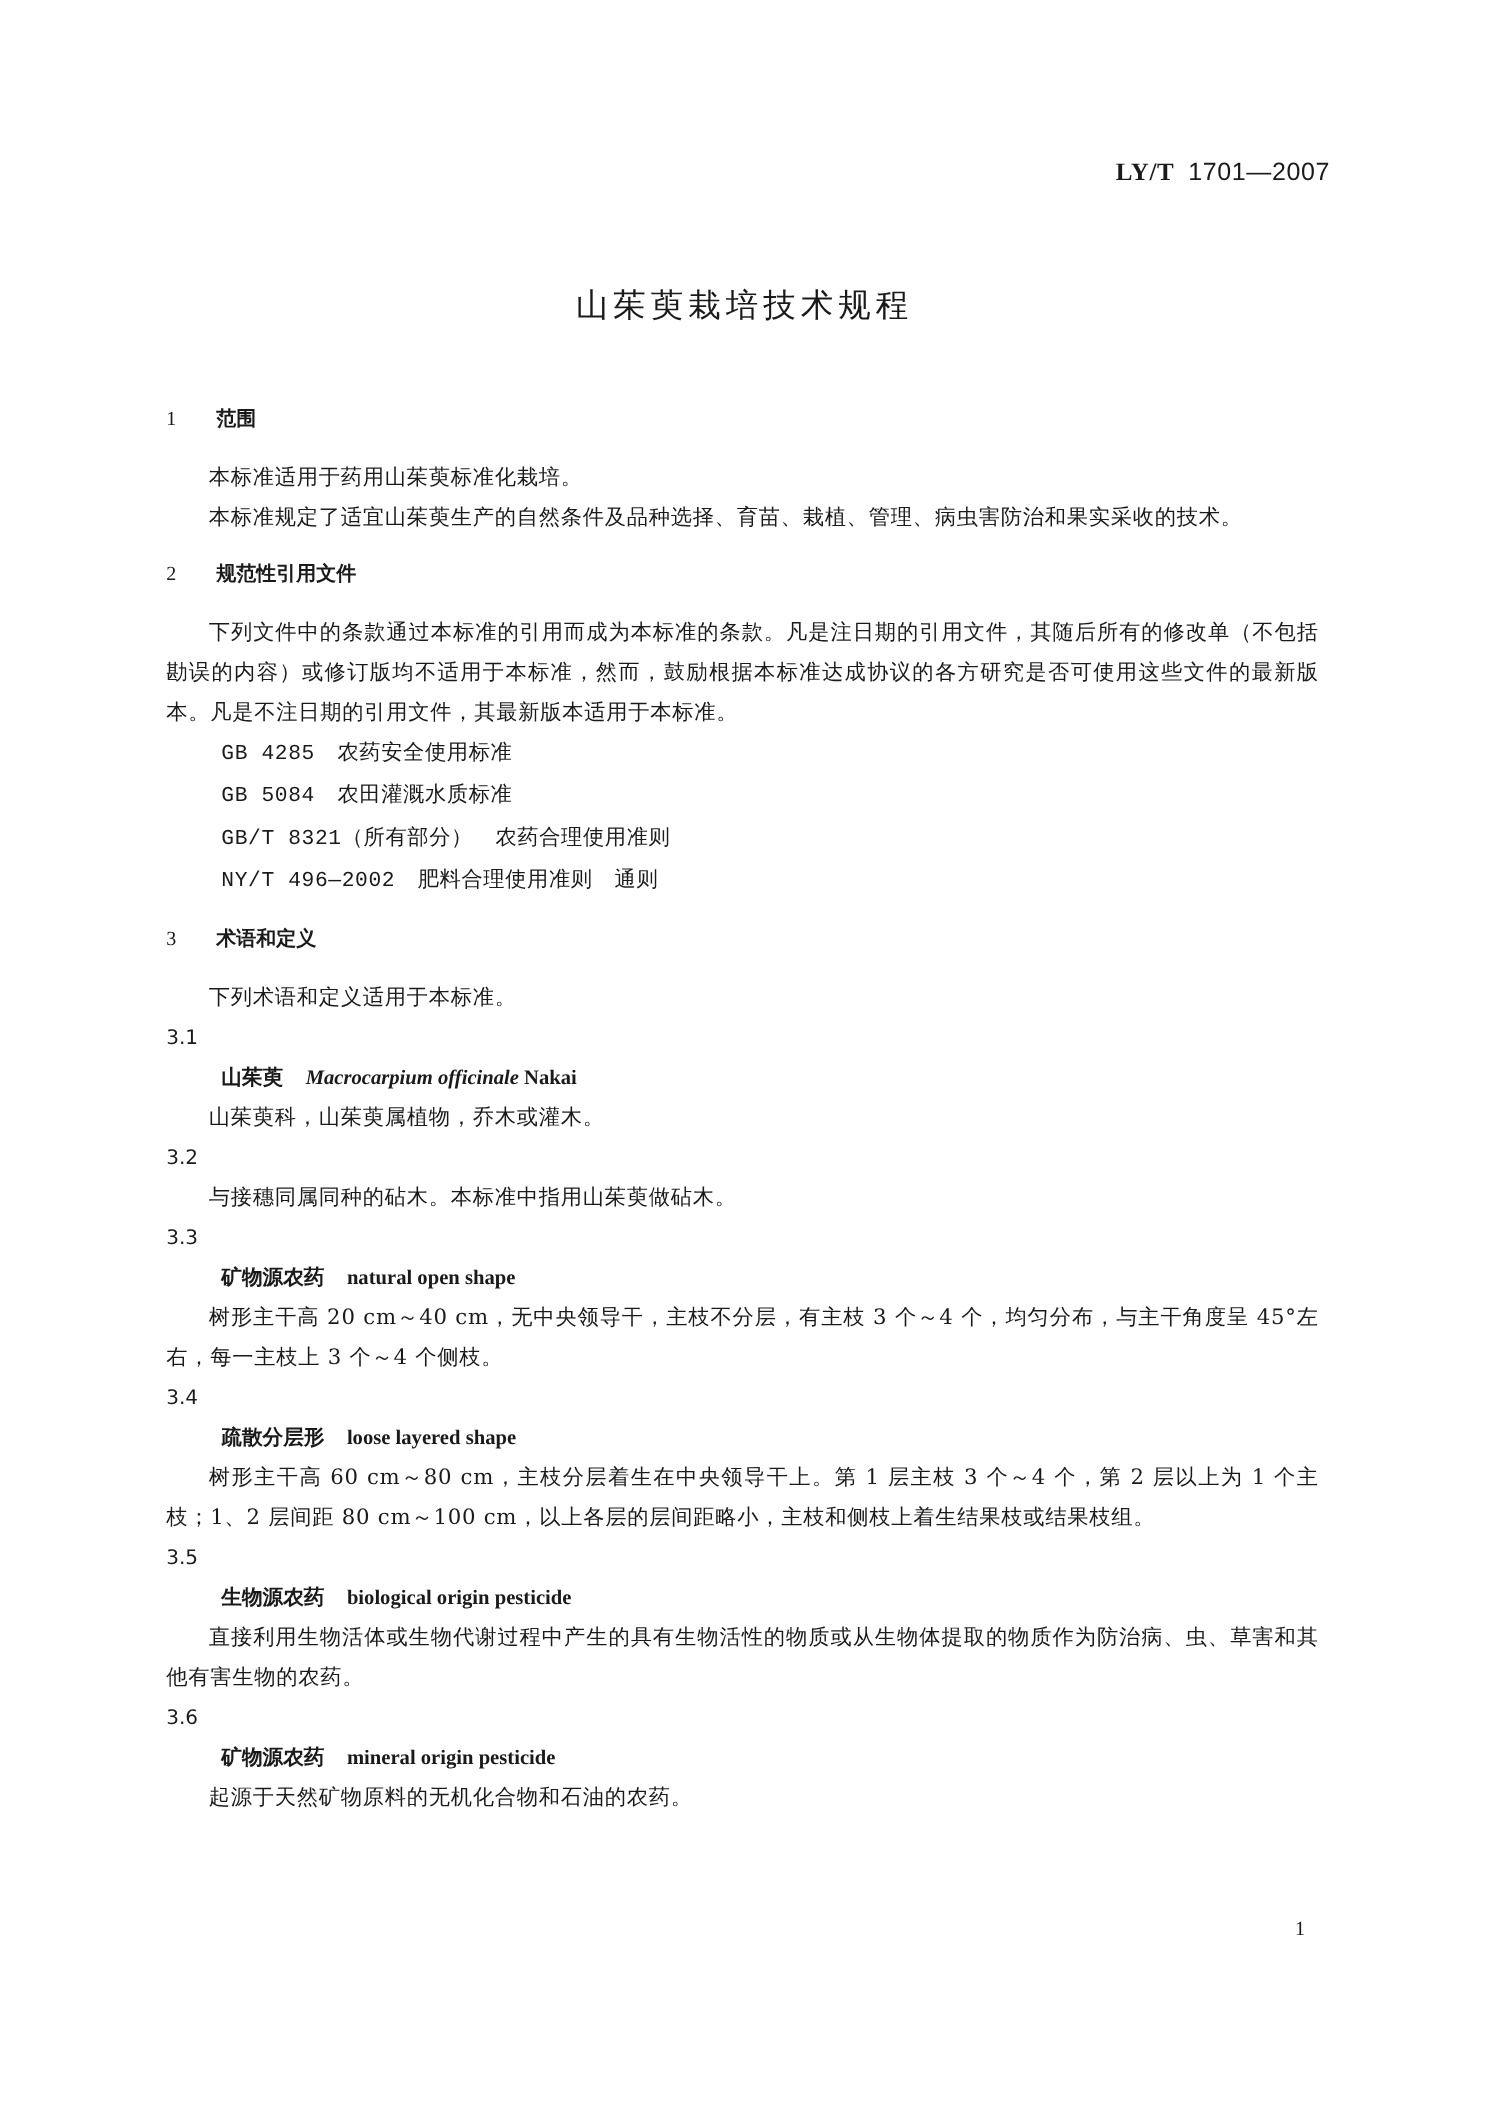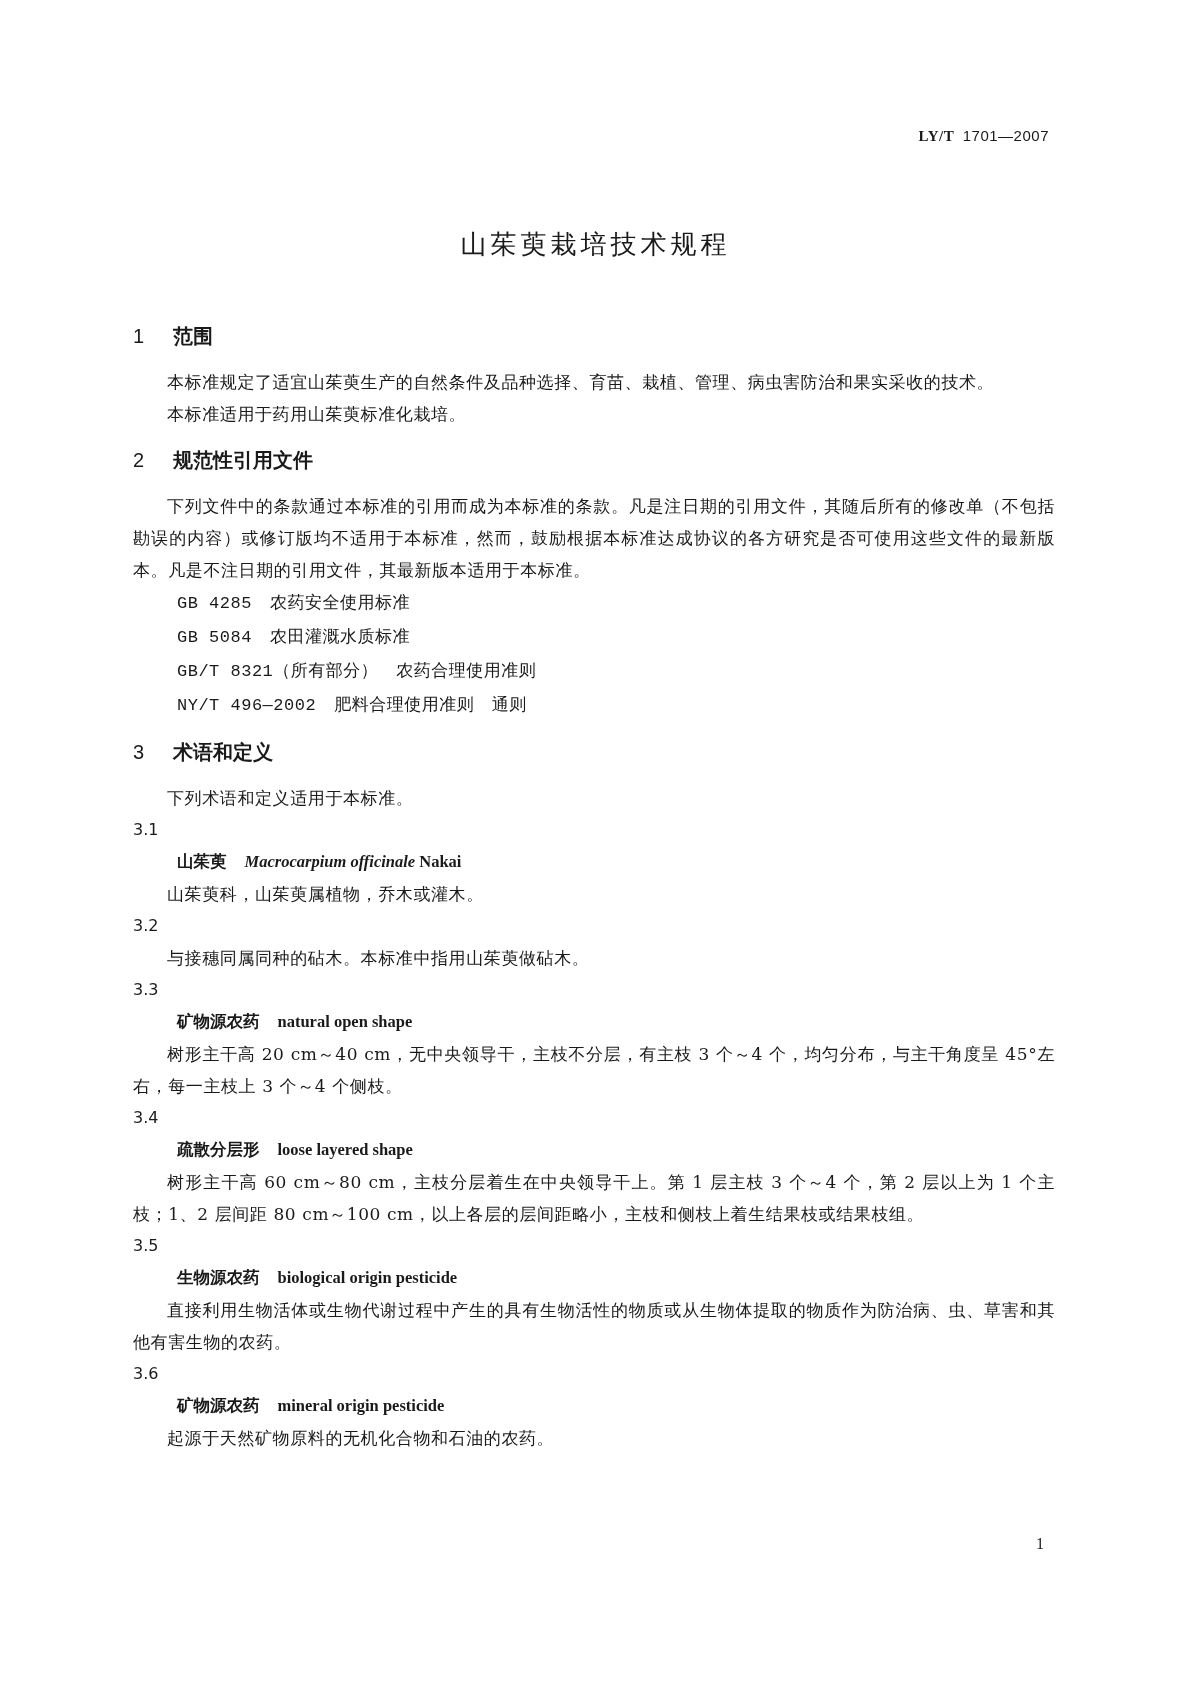--- a/index.html
+++ b/index.html
@@ -2,32 +2,32 @@
 <html><head>
   <meta charset="utf-8">
   <style>
     html, body { margin: 0; padding: 0; background: #ffffff; }
     body {
       width: 1191px; height: 1684px; position: relative; overflow: hidden;
       font-family: "DejaVu Serif", "Liberation Serif", serif;
       color: #1a1a1a;
     }
     .std-code {
-      position: absolute; top: 127px; right: 142px;
-      font-family: "Liberation Serif", serif; font-size: 15px; font-weight: bold;
+      position: absolute; top: 127px; right: 127px;
+      font-family: "Liberation Serif", serif; font-size: 20px; font-weight: bold;
       letter-spacing: 0.5px;
     }
     .std-code .num { font-family: "Liberation Sans", sans-serif; font-weight: normal; }
     .doc-title {
       position: absolute; top: 227px; left: 0; width: 1191px; text-align: center;
       font-family: "DejaVu Sans", sans-serif; font-size: 26px; letter-spacing: 4px;
     }
     .content { position: absolute; top: 320px; left: 133px; width: 922px; }
     .h1 {
-      font-family: Liberation Sans, sans-serif; font-size: 20px; font-weight: bold;
+      font-family: Liberation Serif, serif; font-size: 16px; font-weight: bold;
       height: 32px; line-height: 32px; margin-bottom: 14px;
     }
     .h1 .n { display: inline-block; width: 40px; font-weight: normal; }
     .p {
       font-size: 17px; line-height: 32px; text-indent: 34px;
       text-align: justify; letter-spacing: 0.6px;
     }
     .ref { font-size: 17px; line-height: 32px; padding-left: 44px; letter-spacing: 0.5px; }
     .ref .code { font-family: Liberation Mono, monospace; text-align: right; }
     .ref .gap { display: inline-block; width: 18px; }
@@ -54,22 +54,22 @@
   <span>LY/T</span>&nbsp;&nbsp;<span class="num">1701—2007</span>
 </div>
 
 <div class="doc-title">山茱萸栽培技术规程</div>
 
 <div class="content">
 
   <div class="h1">
     <span class="n">1</span><span>范围</span>
   </div>
+  <div class="p">本标准适用于药用山茱萸标准化栽培。</div>
   <div class="p">本标准规定了适宜山茱萸生产的自然条件及品种选择、育苗、栽植、管理、病虫害防治和果实采收的技术。</div>
-  <div class="p">本标准适用于药用山茱萸标准化栽培。</div>
 
   <div class="h1 mt">
     <span class="n">2</span><span>规范性引用文件</span>
   </div>
   <div class="p">下列文件中的条款通过本标准的引用而成为本标准的条款。凡是注日期的引用文件，其随后所有的修改单（不包括勘误的内容）或修订版均不适用于本标准，然而，鼓励根据本标准达成协议的各方研究是否可使用这些文件的最新版本。凡是不注日期的引用文件，其最新版本适用于本标准。</div>
   <div class="ref">
     <span class="code">GB 4285</span><span class="gap"></span><span>农药安全使用标准</span>
   </div>
   <div class="ref">
     <span class="code">GB 5084</span><span class="gap"></span><span>农田灌溉水质标准</span>

